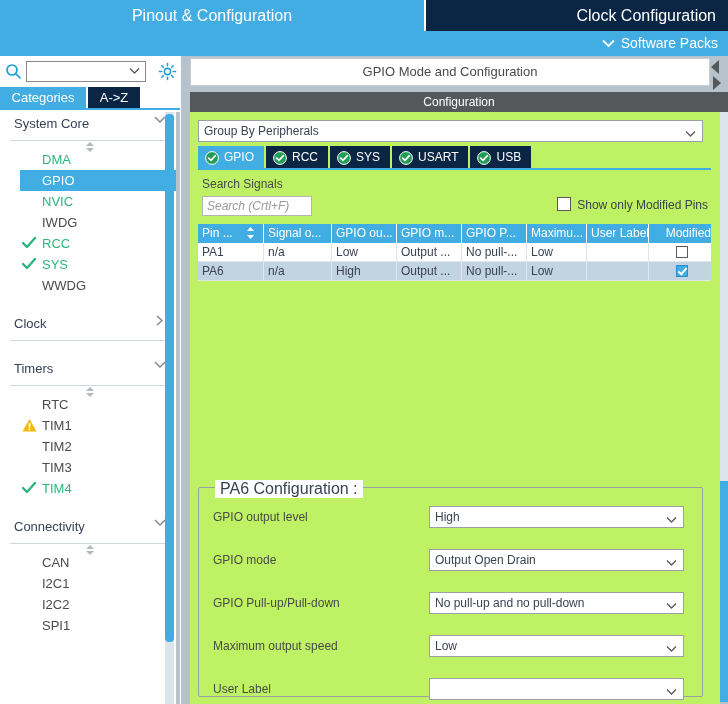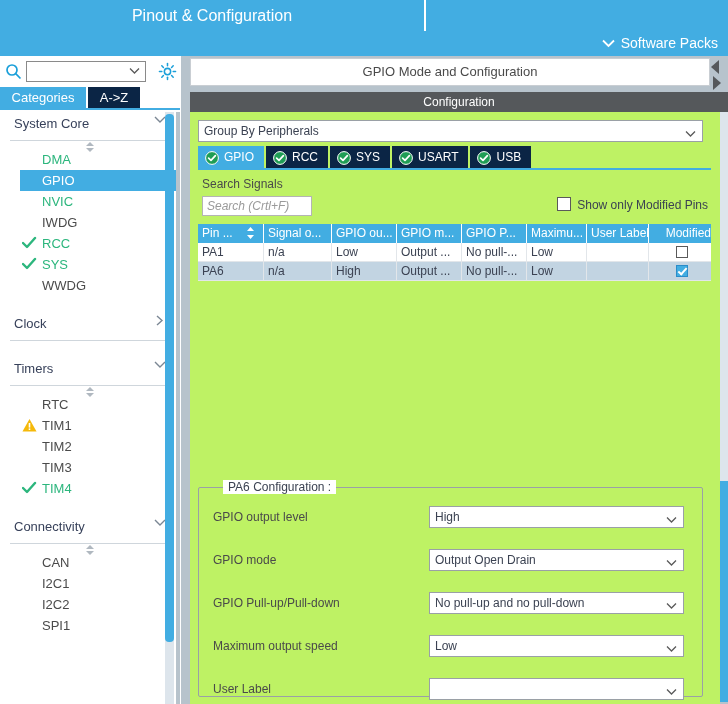--- a/index.html
+++ b/index.html
@@ -157,22 +157,22 @@
     content:""; position:absolute; left:3px; top:0px; width:3px; height:7px;
     border:solid #ffffff; border-width:0 2px 2px 0; transform:rotate(42deg);
   }
 
   
   .fs {
     position:absolute; left:8px; top:375px; width:505px; height:210px;
     border:1px solid #9aa0a6; border-radius:2px; box-sizing:border-box;
   }
   .fs-legend {
-    position:absolute; left:24px; top:-8px; background:#ffffff;
-    padding:0 5px; font-size:12px; color:#3b4252; white-space:nowrap;
+    position:absolute; left:16px; top:-8px; background:#ffffff;
+    padding:0 5px; font-size:16px; color:#3b4252; white-space:nowrap;
   }
   .frow { position:absolute; left:0; width:100%; height:26px; }
   .frow .flabel { position:absolute; left:14px; top:4px; font-size:12px; color:#4a4a4a; white-space:nowrap; }
   .frow .fsel {
     position:absolute; left:230px; width:255px; height:22px;
     border:1px solid #9aa0a6; background:#ffffff; box-sizing:border-box;
     font-size:12px; line-height:20px; padding-left:5px; color:#3b4252;
   }
   .frow .fsel .chev { position:absolute; right:6px; top:3px; font-size:11px; color:#5a5a5a; }
 
@@ -182,20 +182,23 @@
 </head>
 <body>
 
 <div id="app">
 
   <div class="hdr">
     <div class="hdr-tab active">
       <span>Pinout &amp; Configuration</span>
     </div>
     <div class="hdr-sep"></div>
+    <div class="hdr-tab inactive">
+      <span>Clock Configuration</span>
+    </div>
     <div class="softpacks">
       <span class="chev">
         <svg width="13" height="9" viewBox="0 0 13 9">
             <path d="M1 1.5 L6.5 7 L12 1.5" fill="none" stroke="#ffffff" stroke-width="1.8"></path>
           </svg>
       </span><span>Software Packs</span>
     </div>
   </div>
 
   <div class="sidebar">

